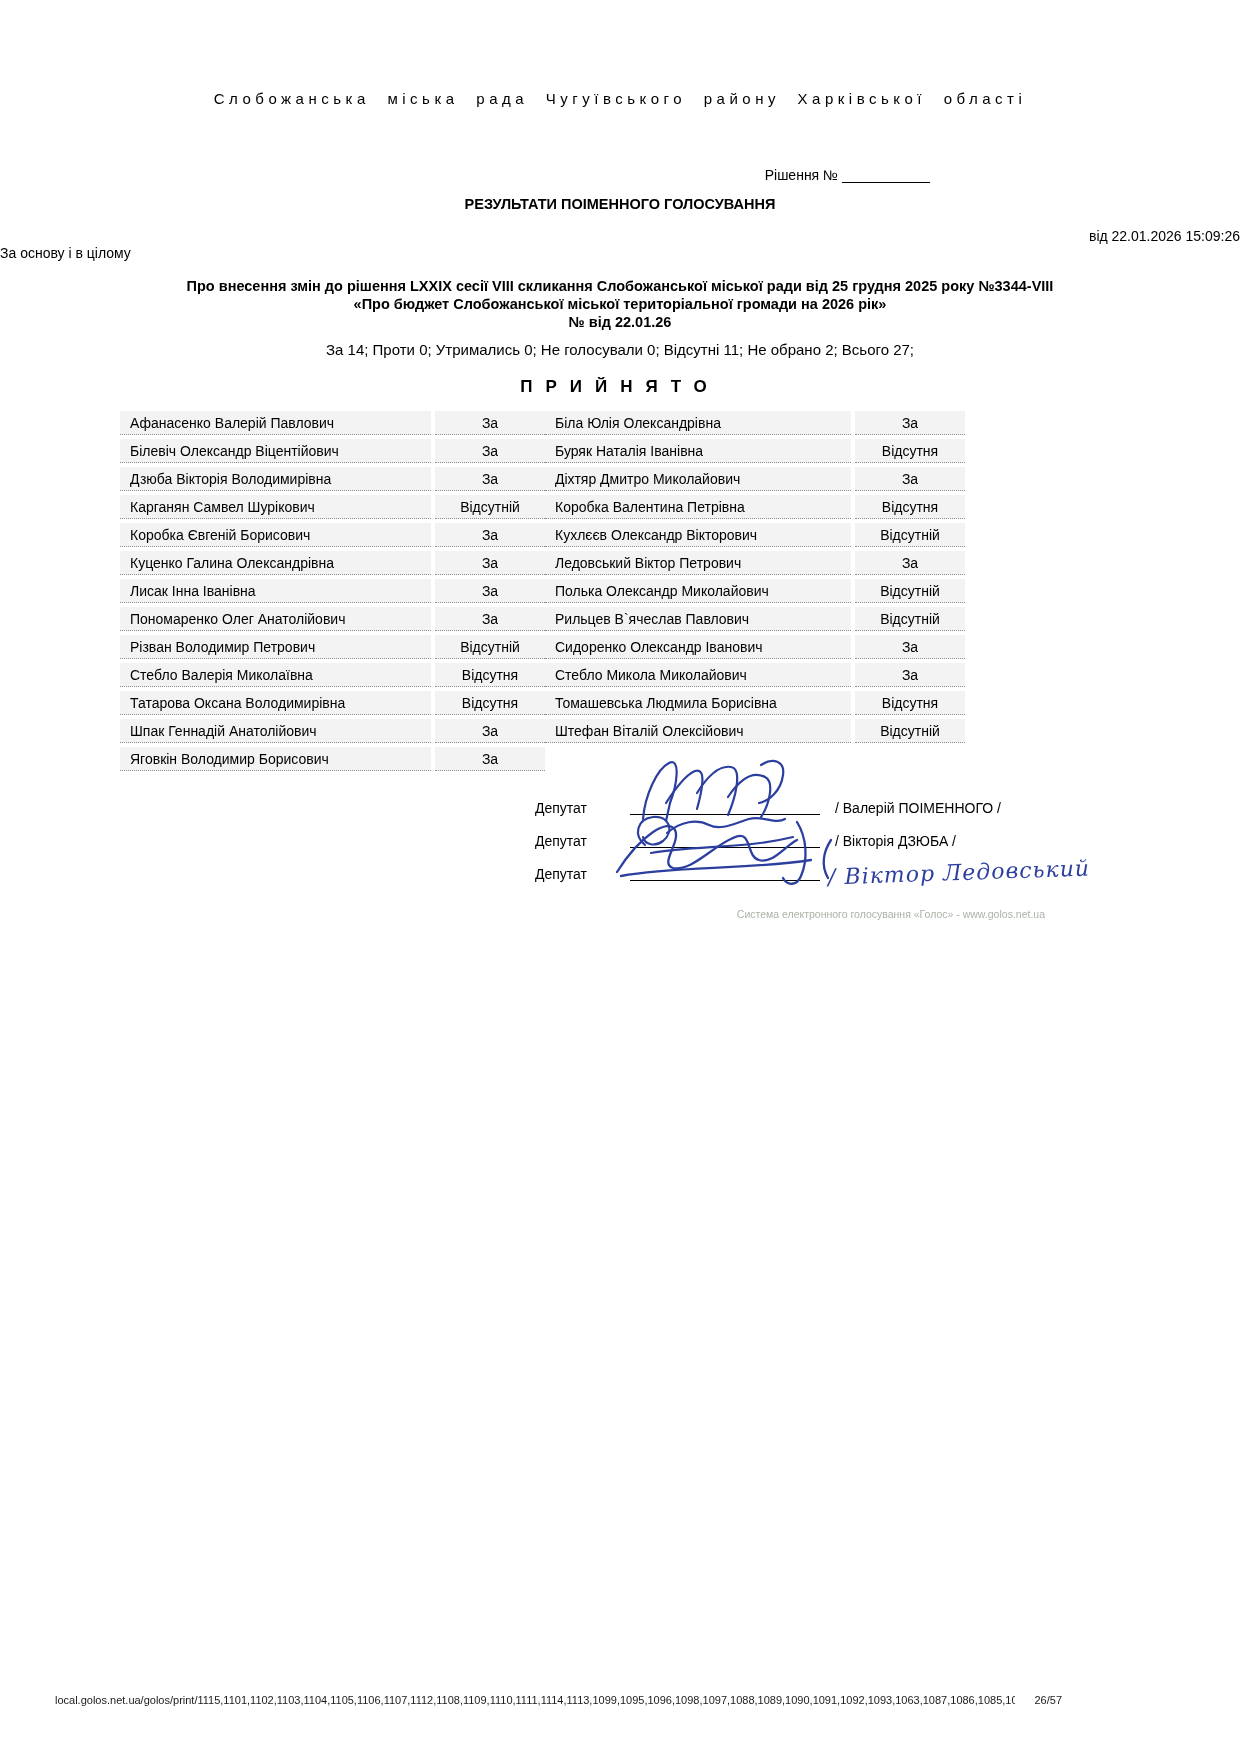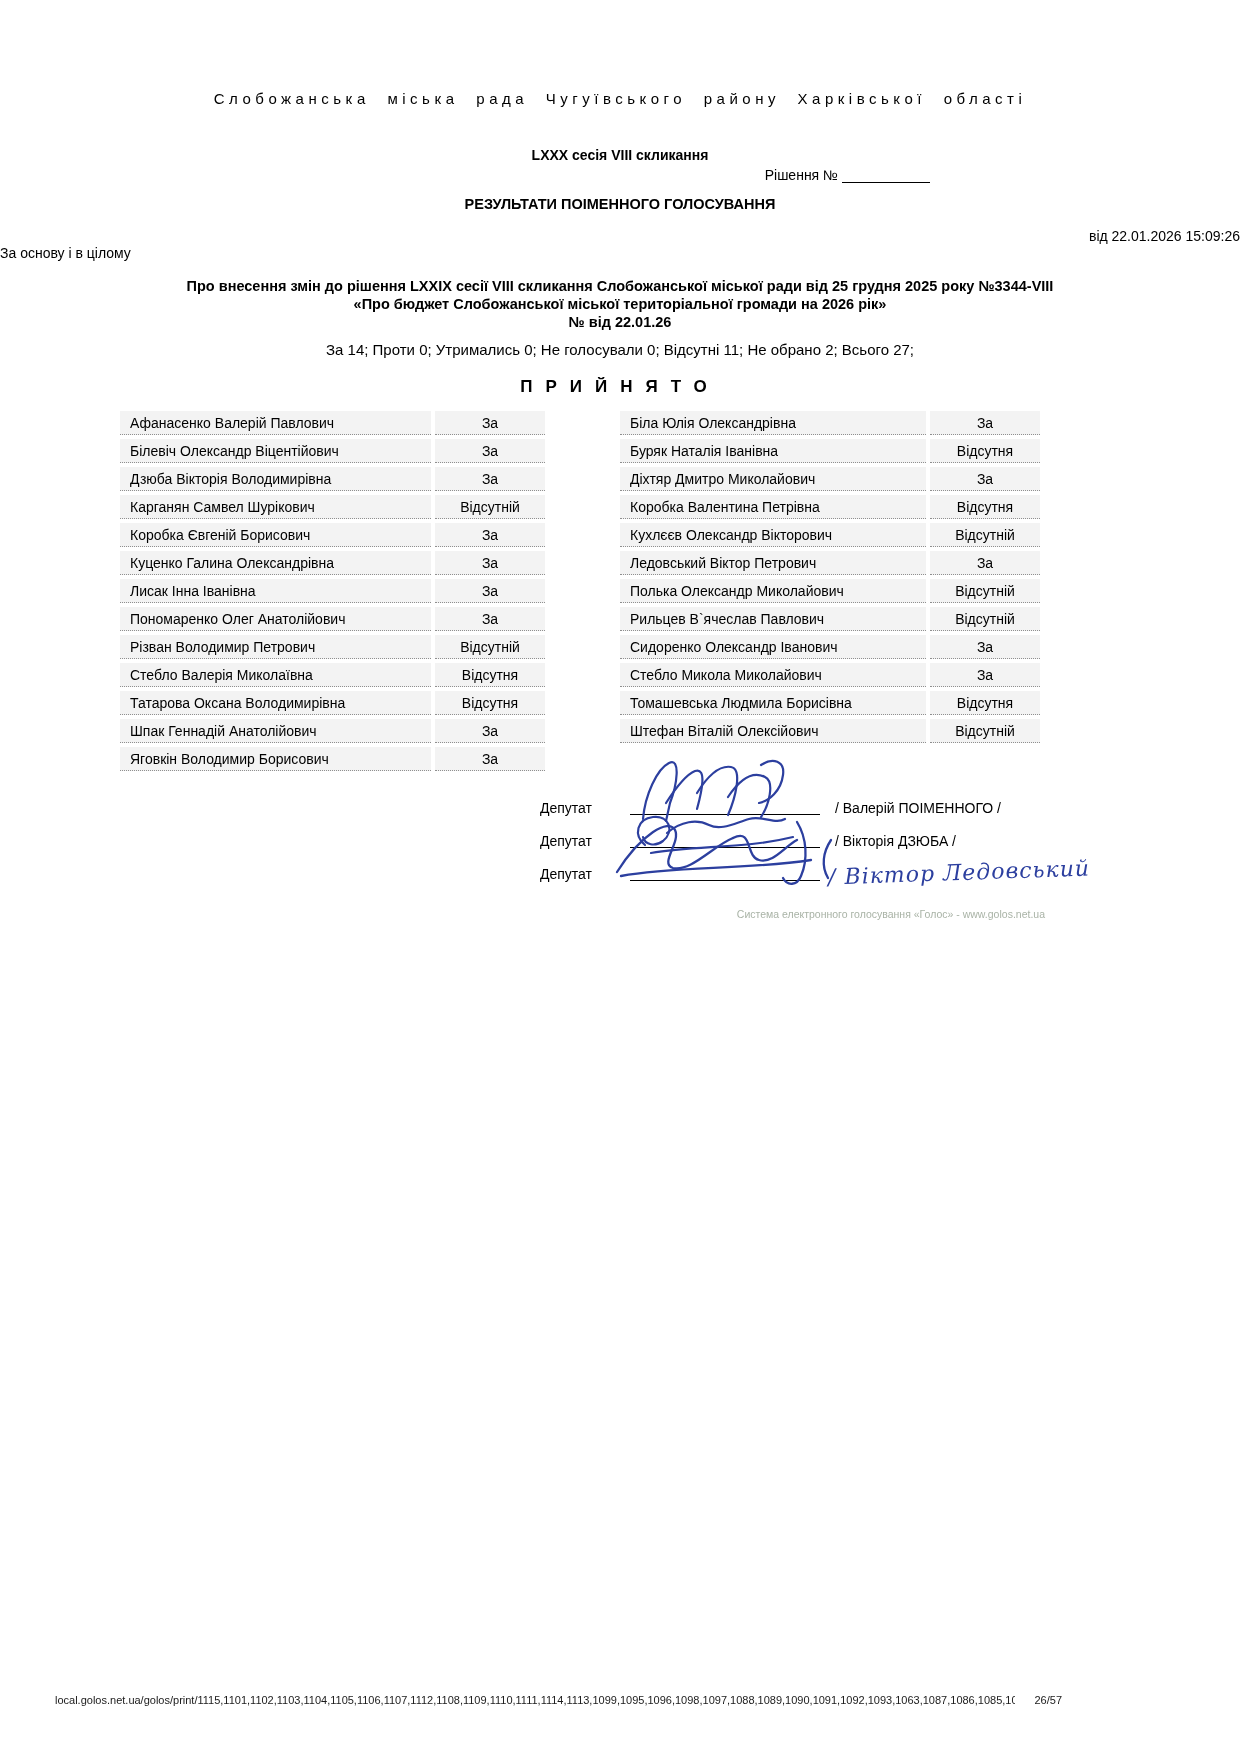--- a/index.html
+++ b/index.html
@@ -25,39 +25,39 @@
   .session-title { position: absolute; top: 147px; left: 0; right: 0; text-align: center; font-weight: bold; font-size: 14px; }
   .decision-line { position: absolute; top: 167px; left: 0; right: 310px; text-align: right; font-size: 14px; }
   .decision-blank { display: inline-block; width: 88px; border-bottom: 1px solid #000; height: 14px; vertical-align: bottom; }
   .results-title { position: absolute; top: 196px; left: 0; right: 0; text-align: center; font-weight: bold; font-size: 14.5px; }
   .date-line { position: absolute; top: 228px; left: 0; right: 0; text-align: right; font-size: 14px; margin-left: 39px; }
   .basis-line { position: absolute; top: 245px; left: 0; right: 0; text-align: left; font-size: 14px; }
   .subject { position: absolute; top: 277px; left: 120px; right: 120px; text-align: center; font-weight: bold; font-size: 14.5px; line-height: 18px; }
   .totals { position: absolute; top: 341px; left: 0; right: 0; text-align: center; font-size: 15px; }
   .status { position: absolute; top: 377px; left: 0; right: 0; text-align: center; font-weight: bold; font-size: 17px; letter-spacing: 13px; }
 
-  .vote-tables { position: absolute; top: 411px; left: 120px; width: 920px; display: flex; gap: 75px; }
+  .vote-tables { position: absolute; top: 411px; left: 120px; width: 920px; display: flex; }
   .vote-table { flex: 0 0 auto; }
   .vote-table.left  { width: 425px; }
   .vote-table.right { width: 420px; }
   .vote-row { display: flex; gap: 4px; margin-bottom: 4px; }
   .vote-row .cell {
     background: #f3f3f3;
     border-bottom: 1px dotted #8f8f8f;
     font-size: 14px;
     padding: 4px 10px 3px 10px;
     height: 24px;
     white-space: nowrap;
     overflow: hidden;
   }
   .vote-row .name { flex: 1 1 auto; }
   .vote-row .vote { flex: 0 0 110px; text-align: center; }
 
   .signatures { position: absolute; top: 786px; left: 535px; }
-  .sig-row { display: flex; align-items: flex-end; height: 33px; text-align: center; }
+  .sig-row { display: flex; align-items: flex-end; height: 33px; }
   .sig-label { font-size: 14px; padding-bottom: 3px; width: 62px; }
   .sig-line { position: relative; width: 190px; border-bottom: 1px solid #000; height: 1px; margin-left: 33px; align-self: flex-end; margin-bottom: 4px; }
   .scribble { position: absolute; left: -15px; bottom: -14px; overflow: visible; }
   .sig-name { font-size: 14px; padding-bottom: 3px; margin-left: 15px; white-space: nowrap; }
   .sig-name.handwritten {
     font-family: "DejaVu Serif", serif;
     font-style: italic;
     color: #2c3f9f;
     font-size: 22px;
     letter-spacing: 1px;
@@ -73,21 +73,20 @@
   .page-footer .num { margin-left: 16px; }
 </style>
 </head>
 <body>
 
 <div class="page">
 
 
   <div class="council-title">Слобожанська міська рада Чугуївського району Харківської області</div>
 
-  <div class="session-title">LXXX сесія VIII скликання</div>
 
   <div class="decision-line">
     <span>Рішення №</span>
     <span class="decision-blank"></span>
   </div>
 
   <div class="results-title">РЕЗУЛЬТАТИ ПОІМЕННОГО ГОЛОСУВАННЯ</div>
   <div class="date-line">від 22.01.2026 15:09:26</div>
   <div class="basis-line">За основу і в цілому</div>
 

